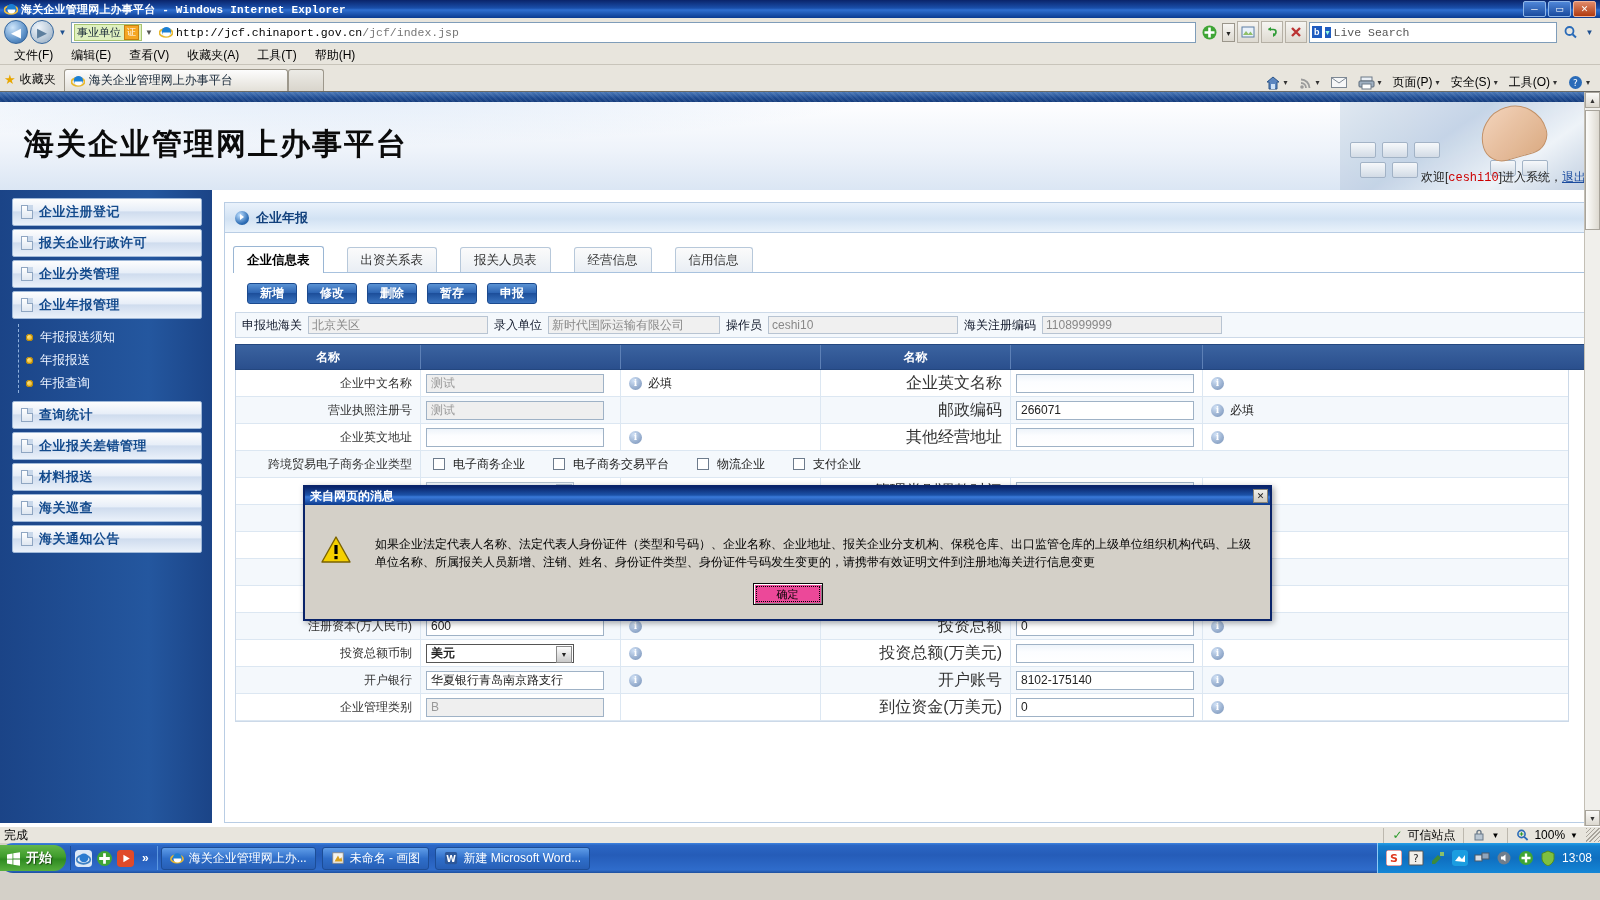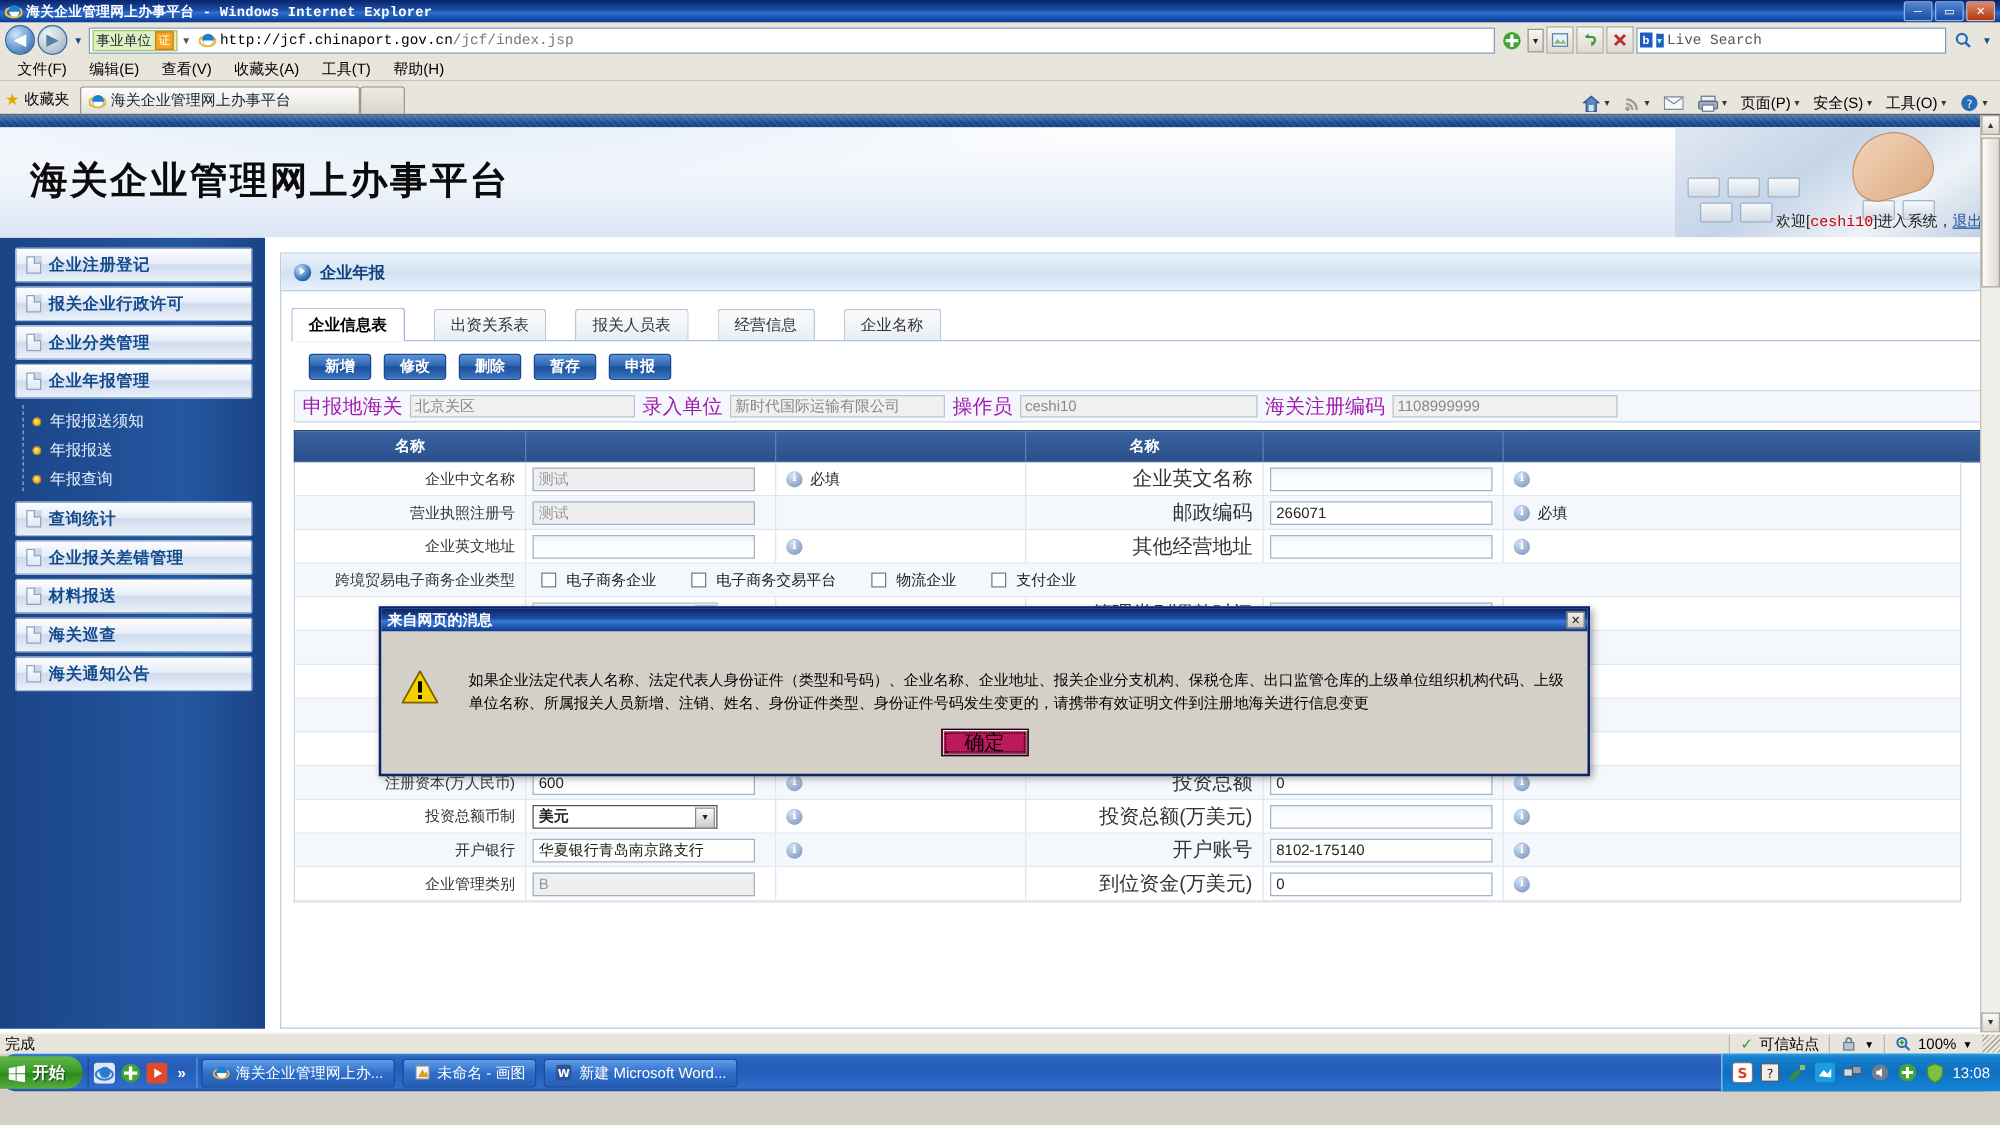--- a/index.html
+++ b/index.html
@@ -141,21 +141,21 @@
   .btnrow { display:flex; gap:10px; padding:10px 0 8px 22px; }
   .abtn {
     min-width:50px; height:21px; padding:0 10px; display:flex; align-items:center; justify-content:center;
     font-size:12px; color:#fff; font-weight:bold;
     background:linear-gradient(to bottom,#5b93d4 0%,#2f66b4 45%,#1d4f9b 50%,#3a74c0 100%);
     border:1px solid #1b4party; border:1px solid #1b4a8f; border-radius:3px;
   }
 
   .metarow { margin:0 6px 0 10px; border:1px solid #ccd9e8; background:#f4f8fc; height:26px;
              display:flex; align-items:center; padding:0 6px; gap:6px; }
-  .metarow .ml { font-size:16px; color:#a21caf; white-space:nowrap; }
+  .metarow .ml { font-size:12px; color:#0f172a; white-space:nowrap; }
   .ro-input { height:18px; background:#f0f0f0; border:1px solid #b8c4d2; font-size:12px; color:#888;
     display:flex; align-items:center; padding:0 3px; }
 
   .thead { display:flex; height:26px; margin:6px 6px 0 10px; background:linear-gradient(to bottom,#3b63a0,#2a4f8d);
            border:1px solid #24477f; }
   .thead .th { flex:0 0 auto; color:#fff; font-size:12px; font-weight:bold;
     display:flex; align-items:center; justify-content:center; border-right:1px solid #5d80b6; }
 
   
   .formwrap { margin:0 22px 0 10px; border:1px solid #ccd9e8; border-top:none; }
@@ -203,21 +203,21 @@
   .modal-title { height:18px; display:flex; align-items:center; padding:0 2px 0 5px;
     background:linear-gradient(to bottom,#0a246a,#1c52a8 45%,#3a7ada 55%,#0c3a8c); }
   .modal-title .mt { color:#fff; font-size:12px; font-weight:bold; flex:1; }
   .modal-close { width:15px;height:14px; background:linear-gradient(to bottom,#f0f0ec,#cfcabf);
     border:1px solid #8a8578; display:flex;align-items:center;justify-content:center; font-size:9px; color:#222; font-weight:bold; }
   .modal-body { padding:30px 18px 6px 16px; display:flex; gap:24px; }
   .warn-icon { width:30px;height:30px; flex:0 0 auto; position:relative; }
   .modal-msg { font-size:12px; line-height:18px; color:#000; }
   .modal-foot { display:flex; justify-content:center; padding:6px 0 14px; }
   .okbtn { min-width:70px; height:22px; display:flex;align-items:center;justify-content:center;
-    background:#be185d; border:1px solid #0a0a0a; font-size:16px; color:#000;
+    background:#ec4899; border:1px solid #0a0a0a; font-size:11px; color:#000;
     box-shadow: inset 1px 1px 0 #fff, inset -1px -1px 0 #888; position:relative; }
   .okbtn .focusring { position:absolute; left:2px;right:2px;top:2px;bottom:2px; border:1px dotted #000; }
 
   
   .statusbar { height:17px; background:#e8e5dd; border-top:1px solid #fff; display:flex; align-items:center;
                font-size:12px; padding-left:4px; gap:0; }
   .sb-sec { display:flex;align-items:center;gap:5px; padding:0 8px; border-left:1px solid #bcb8ae; height:15px; }
   .sb-grow { flex:1; }
   .zoomgrip { width:14px; height:14px; background:repeating-linear-gradient(135deg,#a8a49b 0 1px,transparent 1px 3px); }
 
@@ -479,21 +479,21 @@
           <div class="ftab">
               <span>出资关系表</span>
             </div>
           <div class="ftab">
               <span>报关人员表</span>
             </div>
           <div class="ftab">
               <span>经营信息</span>
             </div>
           <div class="ftab">
-              <span>企业名称</span>
+              <span>信用信息</span>
             </div>
         </div>
 
         <div class="btnrow">
           <div class="abtn">新增</div>
           <div class="abtn">修改</div>
           <div class="abtn">删除</div>
           <div class="abtn">暂存</div>
           <div class="abtn">申报</div>
         </div>

